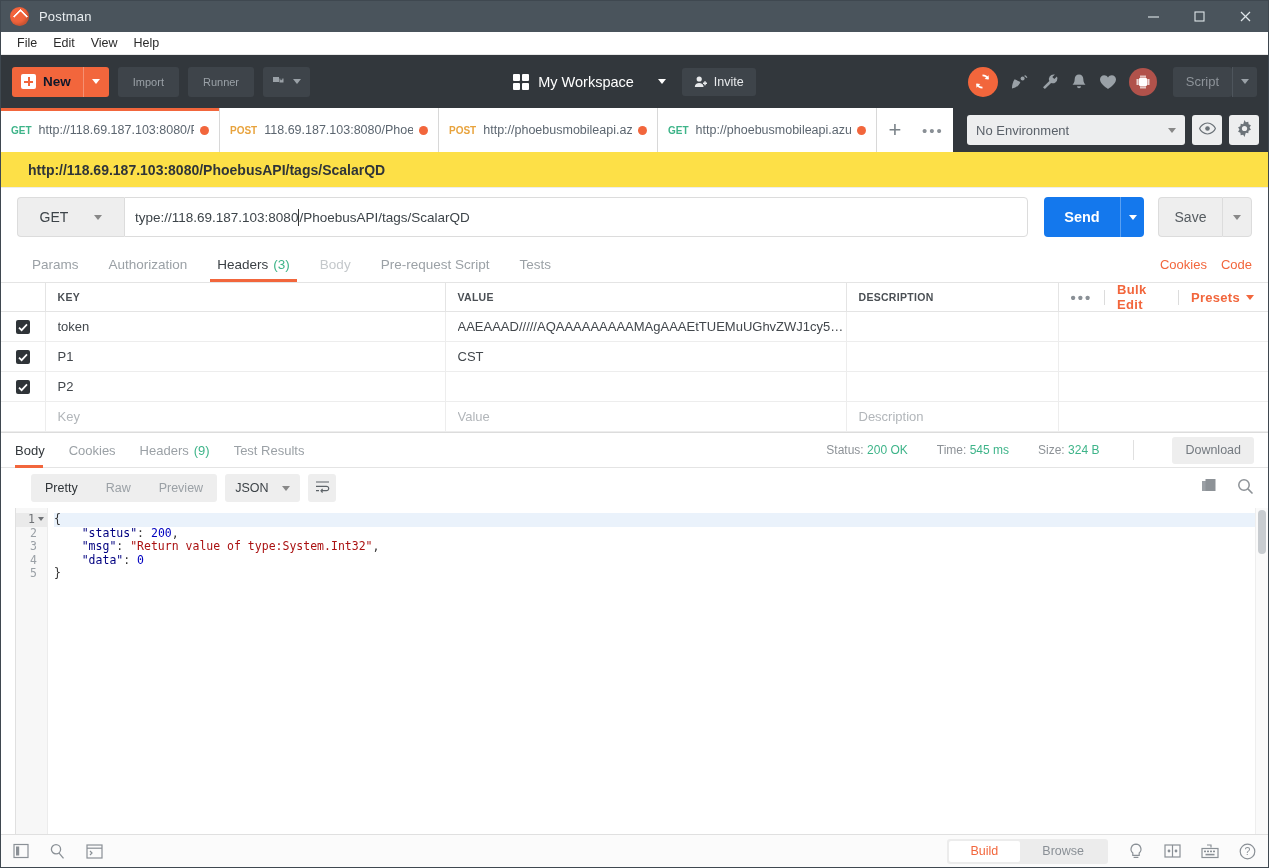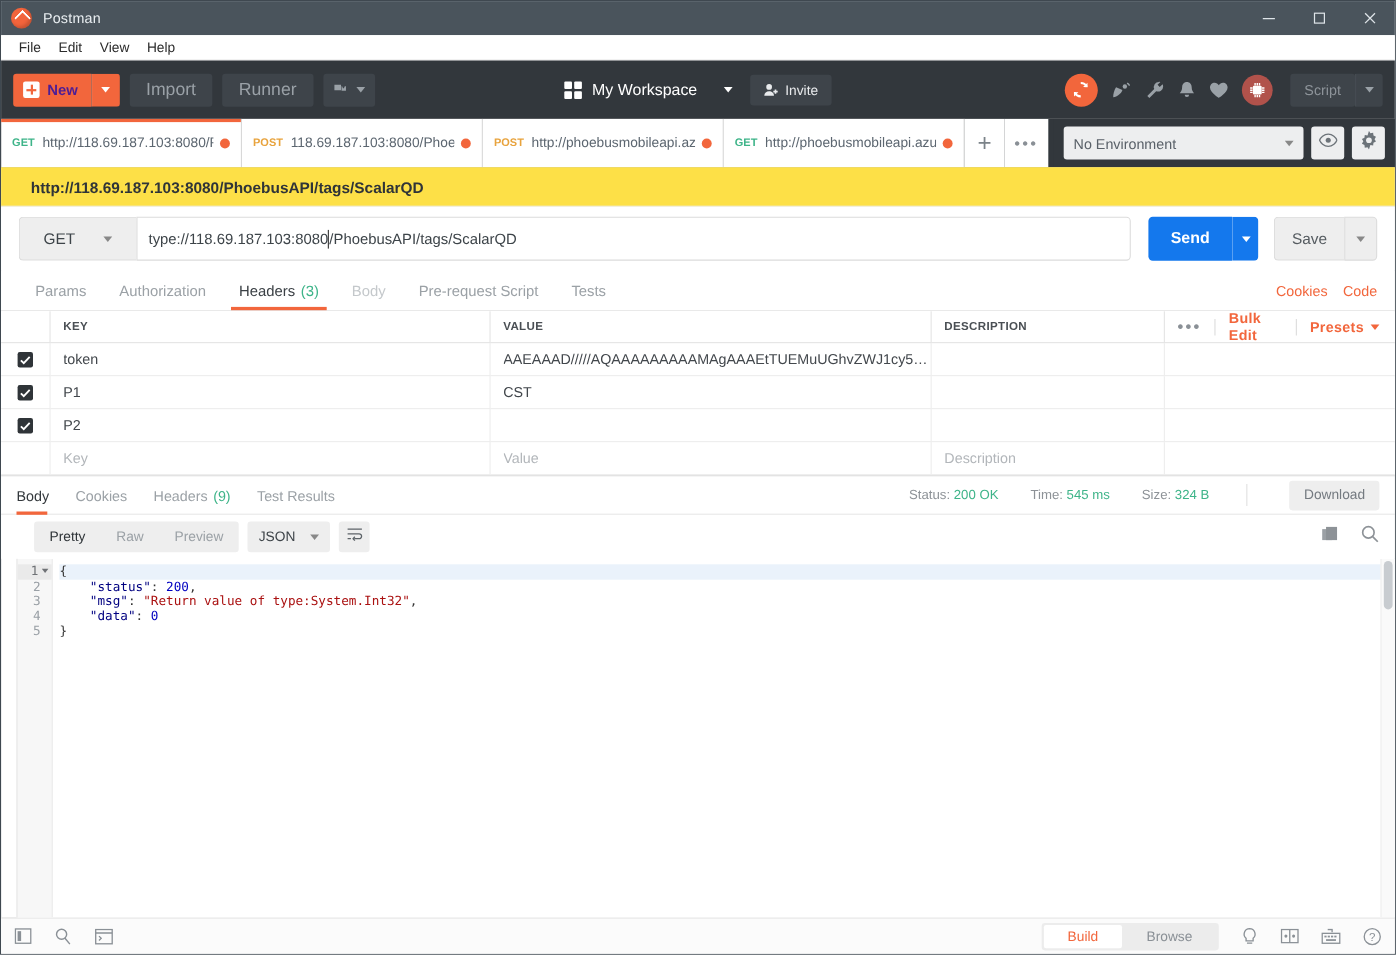--- a/index.html
+++ b/index.html
@@ -48,41 +48,41 @@
   .menubar .mi {
     font-size: 12.5px; color: #2b2b2b; padding: 2px 8px; line-height: 16px;
   }
 
   
   .header {
     height: 53px; background: #32373c; display: flex; align-items: center;
     flex: 0 0 53px; padding: 0 11px; position: relative;
   }
   .btn-new {
-    height: 30px; background: #f2663c; color: #4c1d95; border: none;
+    height: 30px; background: #f2663c; color: #0f172a; border: none;
     display: flex; align-items: center; border-radius: 3px 0 0 3px;
     padding: 0 12px 0 9px; font-size: 13.5px; font-weight: bold;
   }
   .btn-new .plusbox {
     width: 15px; height: 15px; background: #fff; border-radius: 2px;
     position: relative; margin-right: 7px;
   }
   .btn-new .plusbox::before, .btn-new .plusbox::after {
     content: ""; position: absolute; background: #f2663c;
   }
   .btn-new .plusbox::before { left: 3px; top: 6.5px; width: 9px; height: 2px; }
   .btn-new .plusbox::after { top: 3px; left: 6.5px; height: 9px; width: 2px; }
   .btn-new-caret {
     height: 30px; width: 26px; background: #f2663c; border-radius: 0 3px 3px 0;
     display: flex; align-items: center; justify-content: center;
     border-left: 1px solid rgba(255,255,255,.28);
   }
   .hbtn {
     height: 30px; background: #3e444a; color: #9aa1a7; border: none;
-    border-radius: 3px; padding: 0 15px; font-size: 16px; margin-left: 9px;
+    border-radius: 3px; padding: 0 15px; font-size: 11px; margin-left: 9px;
     display: flex; align-items: center;
   }
   .hbtn.icononly { padding: 0 9px; }
   .caret-w { width: 0; height: 0; border-left: 4px solid transparent; border-right: 4px solid transparent; border-top: 5px solid #fff; }
   .caret-g { width: 0; height: 0; border-left: 4px solid transparent; border-right: 4px solid transparent; border-top: 5px solid #9aa1a7; }
   .caret-d { width: 0; height: 0; border-left: 4px solid transparent; border-right: 4px solid transparent; border-top: 5px solid #888; }
 
   .workspace {
     position: absolute; left: 0; right: 0; top: 0; bottom: 0;
     display: flex; align-items: center; justify-content: center;

